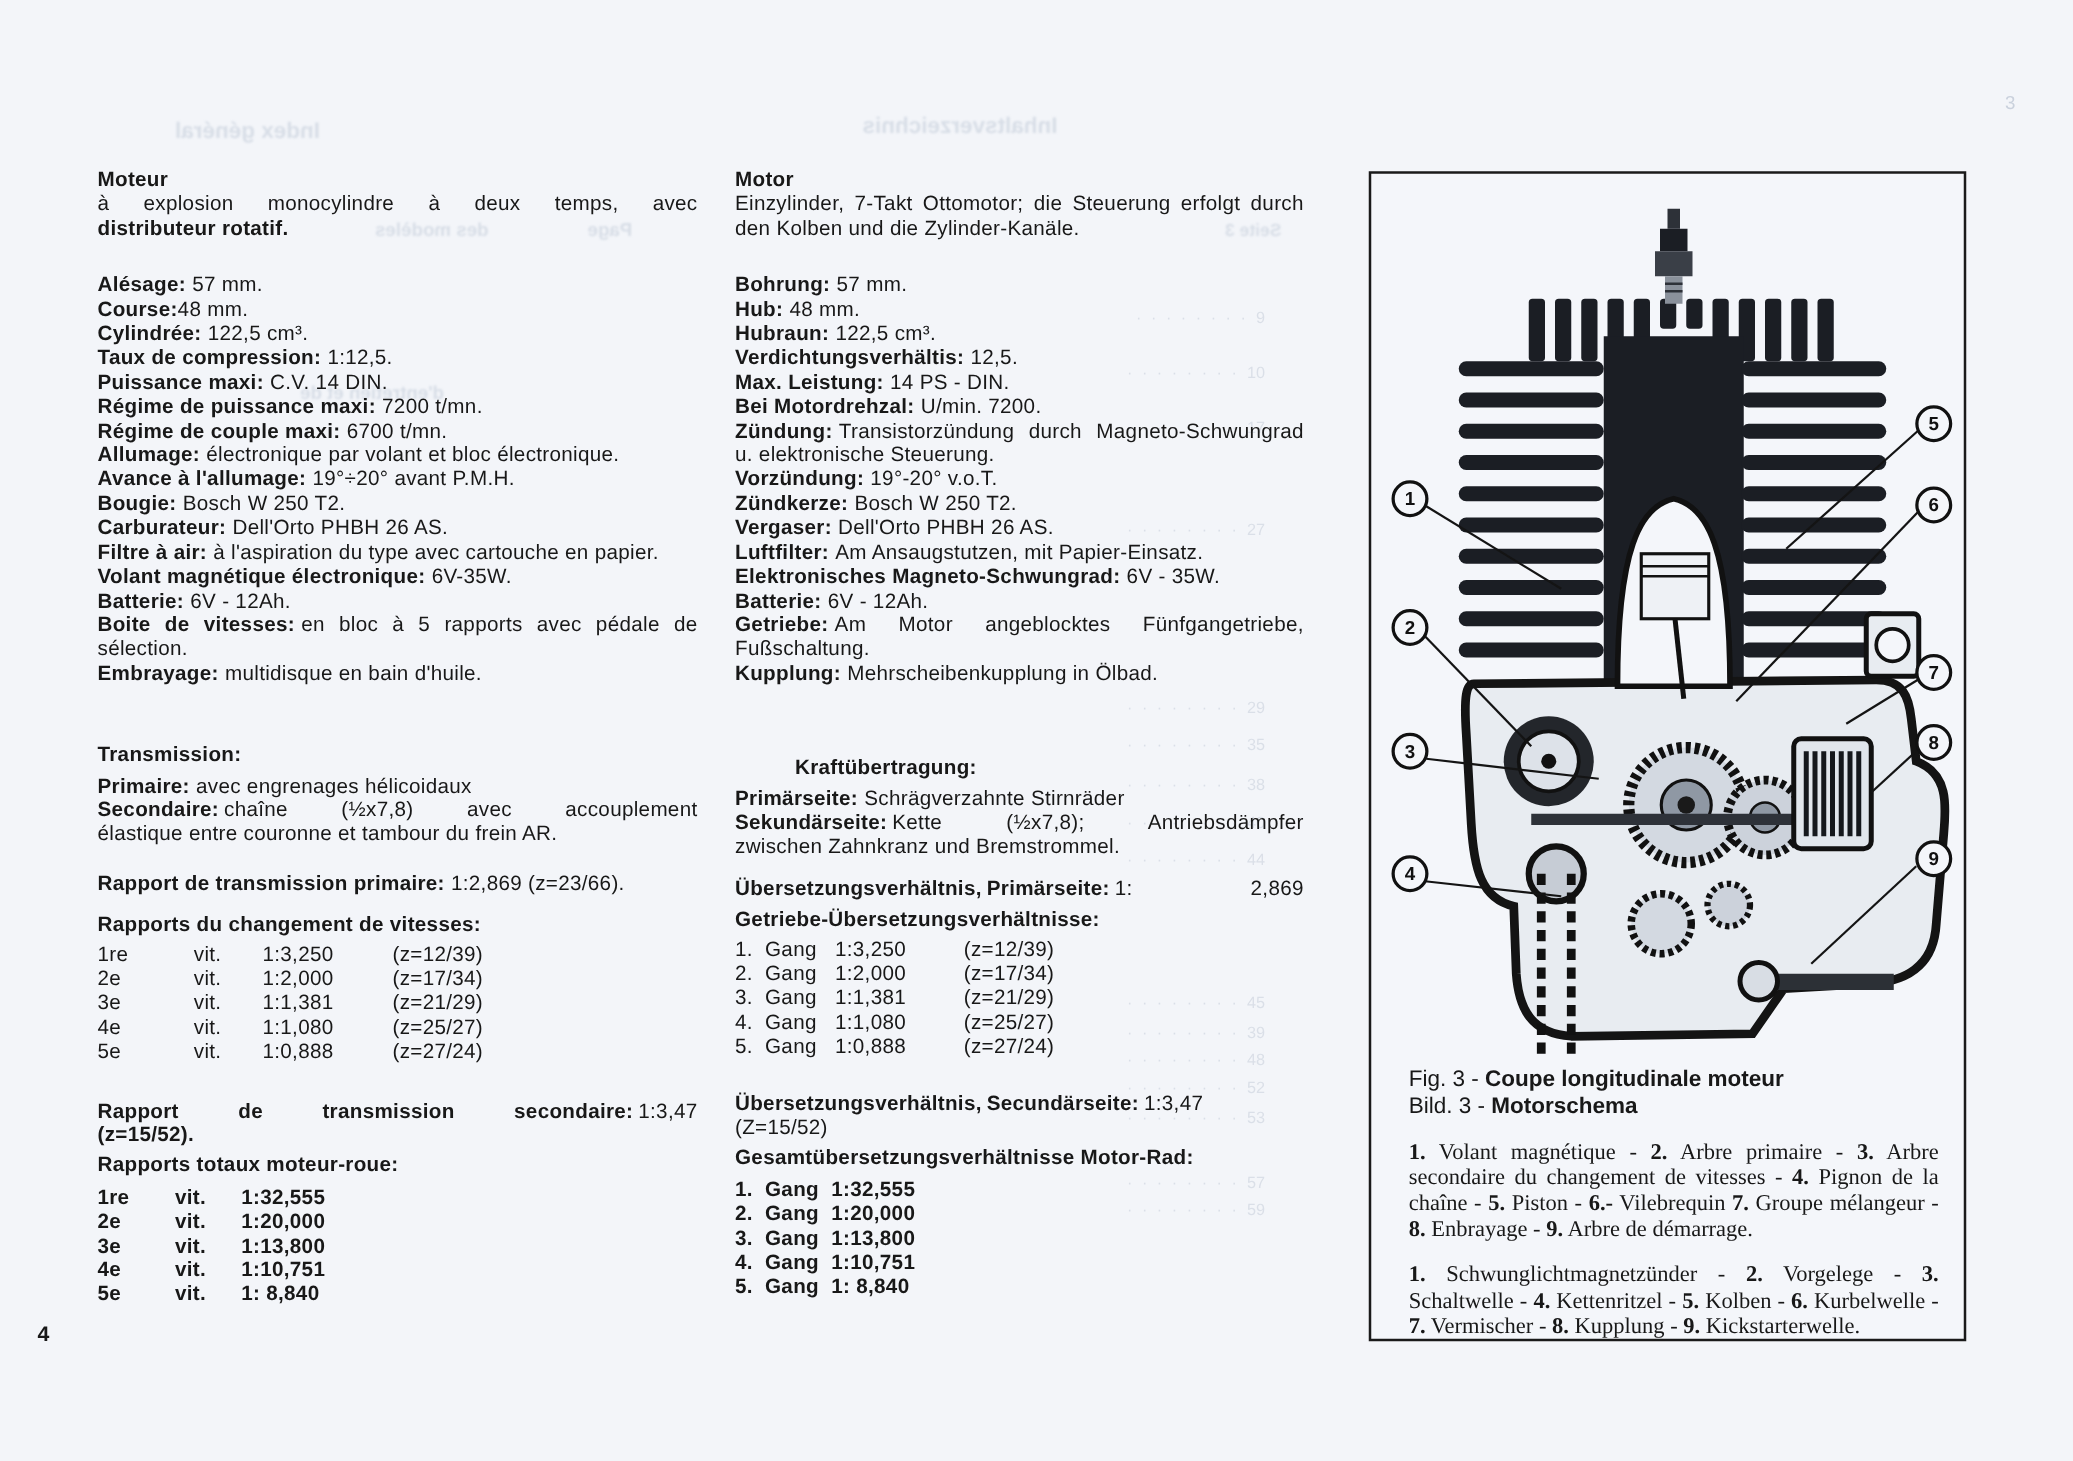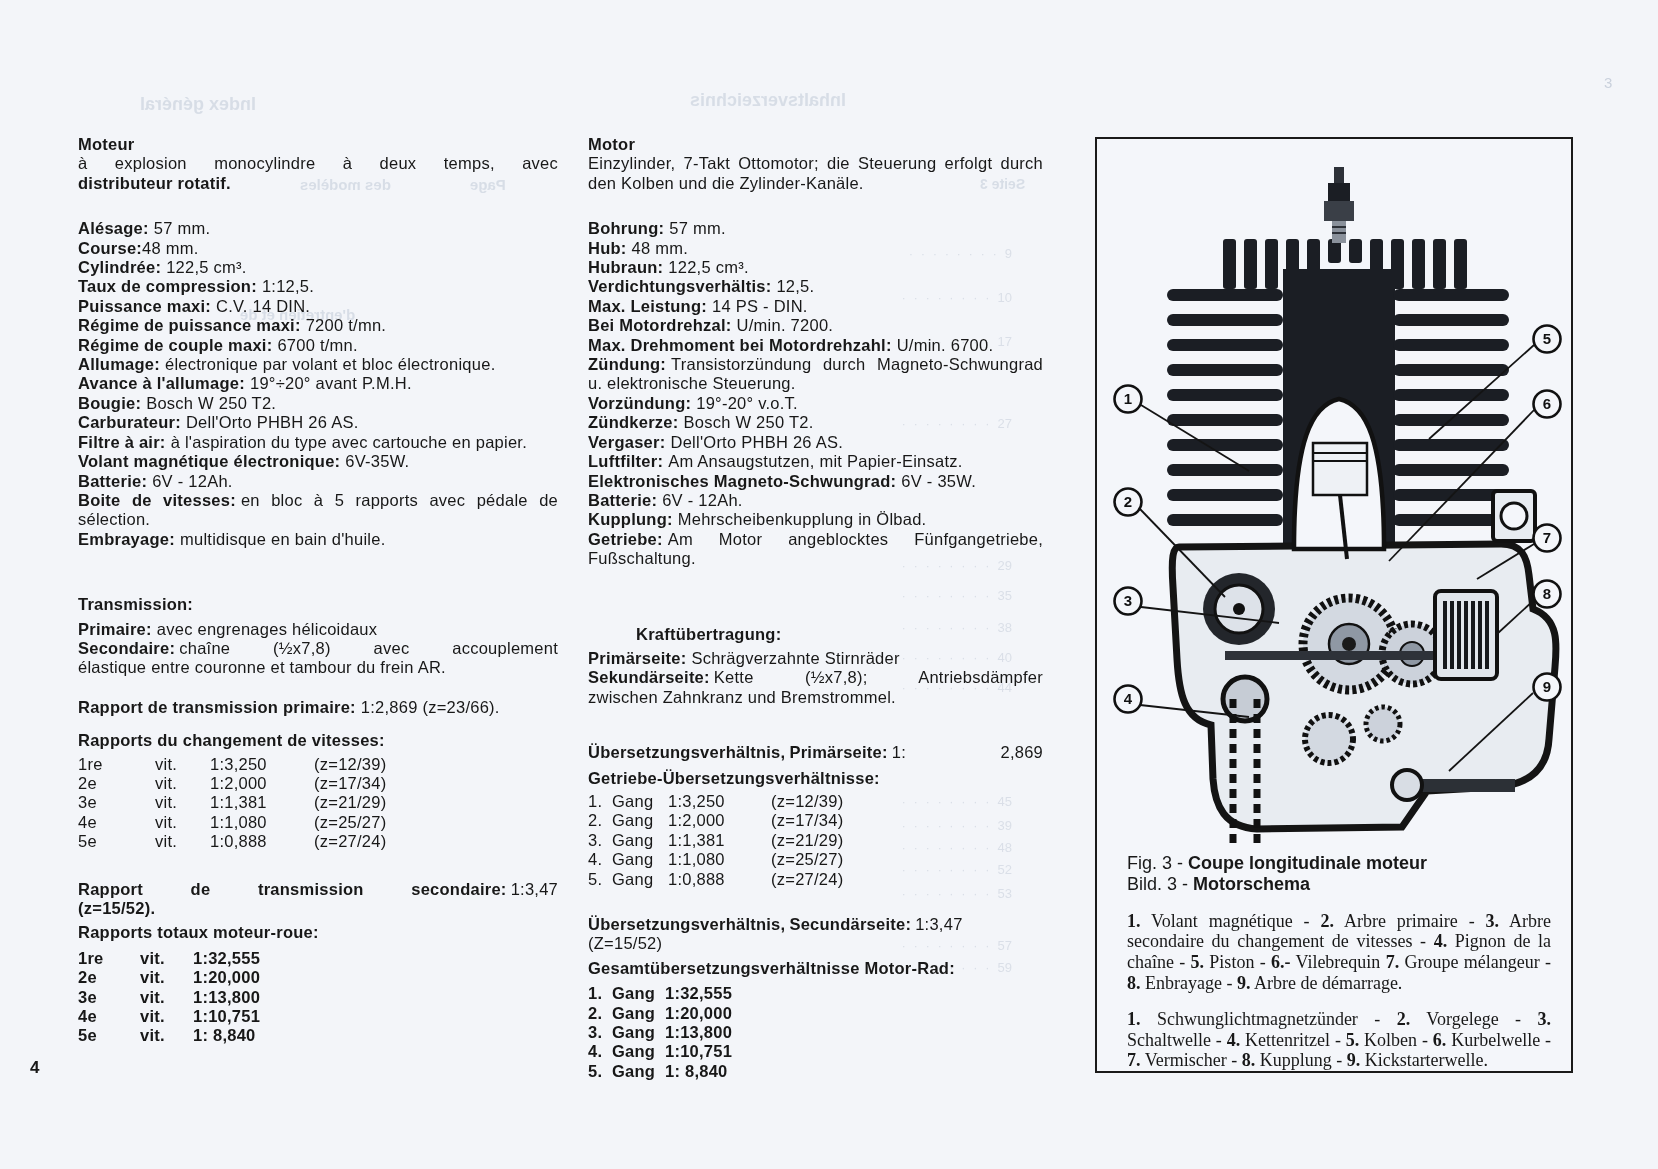--- a/index.html
+++ b/index.html
@@ -19,21 +19,21 @@
   .ln b{margin-right:5px;}
   .ln.tight b{margin-right:0;}
   .jus{text-align:justify;margin:0;}
   .fj{text-align:justify;text-align-last:justify;margin:0;}
   .fj b{margin-right:4px;}
   .specs{margin-top:26px;}
   .mt-sec{margin-top:46px;}
   .mt-sec-de{margin-top:56px;margin-left:48px;}
   .mt-sm{margin-top:5px;}
   .mt-ratio{margin-top:20px;}
-  .mt-ratio-de{margin-top:36px;}
+  .mt-ratio-de{margin-top:14px;}
   .mt-ghead{margin-top:14px;}
   .mt-gheadde{margin-top:6px;}
   .mt-rows{margin-top:4px;}
   .mt-2nd{margin-top:28px;}
   .mt-2ndde{margin-top:26px;}
   .mt-tot{margin-top:5px;}
   .mt-trows{margin-top:6px;}
   .grow{display:grid;grid-template-columns:77px 55px 104px auto;margin:0;}
   .grow-tot{display:grid;grid-template-columns:62px 53px auto;margin:0;font-weight:bold;}
   .grow-de{display:grid;grid-template-columns:24px 56px 103px auto;margin:0;}
@@ -190,30 +190,29 @@
     <p class="h">Motor</p>
     <div class="jus"><span>Einzylinder, 7-Takt Ottomotor; die Steuerung erfolgt durch den Kolben und die Zylinder-Kanäle.</span></div>
 
     <div class="specs">
       <div class="ln"><b>Bohrung:</b><span>57 mm.</span></div>
       <div class="ln"><b>Hub:</b><span>48 mm.</span></div>
       <div class="ln"><b>Hubraun:</b><span>122,5 cm³.</span></div>
       <div class="ln"><b>Verdichtungsverhältis:</b><span>12,5.</span></div>
       <div class="ln"><b>Max. Leistung:</b><span>14 PS - DIN.</span></div>
       <div class="ln"><b>Bei Motordrehzal:</b><span>U/min. 7200.</span></div>
-      <div class="ln"><b>Max. Drehmoment bei Motordrehzahl:</b><span>U/min. 6700.</span></div>
       <div class="ln"><b>Zündung:</b><span>Transistorzündung durch Magneto-Schwungrad u. elektronische Steuerung.</span></div>
       <div class="ln"><b>Vorzündung:</b><span>19°-20° v.o.T.</span></div>
       <div class="ln"><b>Zündkerze:</b><span>Bosch W 250 T2.</span></div>
       <div class="ln"><b>Vergaser:</b><span>Dell'Orto PHBH 26 AS.</span></div>
       <div class="ln"><b>Luftfilter:</b><span>Am Ansaugstutzen, mit Papier-Einsatz.</span></div>
       <div class="ln"><b>Elektronisches Magneto-Schwungrad:</b><span>6V - 35W.</span></div>
       <div class="ln"><b>Batterie:</b><span>6V - 12Ah.</span></div>
+      <div class="ln"><b>Getriebe:</b><span>Am Motor angeblocktes Fünfgangetriebe, Fußschaltung.</span></div>
       <div class="ln"><b>Kupplung:</b><span>Mehrscheibenkupplung in Ölbad.</span></div>
-      <div class="ln"><b>Getriebe:</b><span>Am Motor angeblocktes Fünfgangetriebe, Fußschaltung.</span></div>
     </div>
 
     <p class="h mt-sec-de">Kraftübertragung:</p>
     <div class="ln mt-sm"><b>Primärseite:</b><span>Schrägverzahnte Stirnräder</span></div>
     <div class="fj"><b>Sekundärseite:</b><span>Kette (½x7,8); Antriebsdämpfer</span></div>
     <div><span>zwischen Zahnkranz und Bremstrommel.</span></div>
 
     <div class="fj mt-ratio-de"><b>Übersetzungsverhältnis,</b><b>Primärseite:</b><span>1: 2,869</span></div>
 
     <p class="h mt-gheadde">Getriebe-Übersetzungsverhältnisse:</p>

